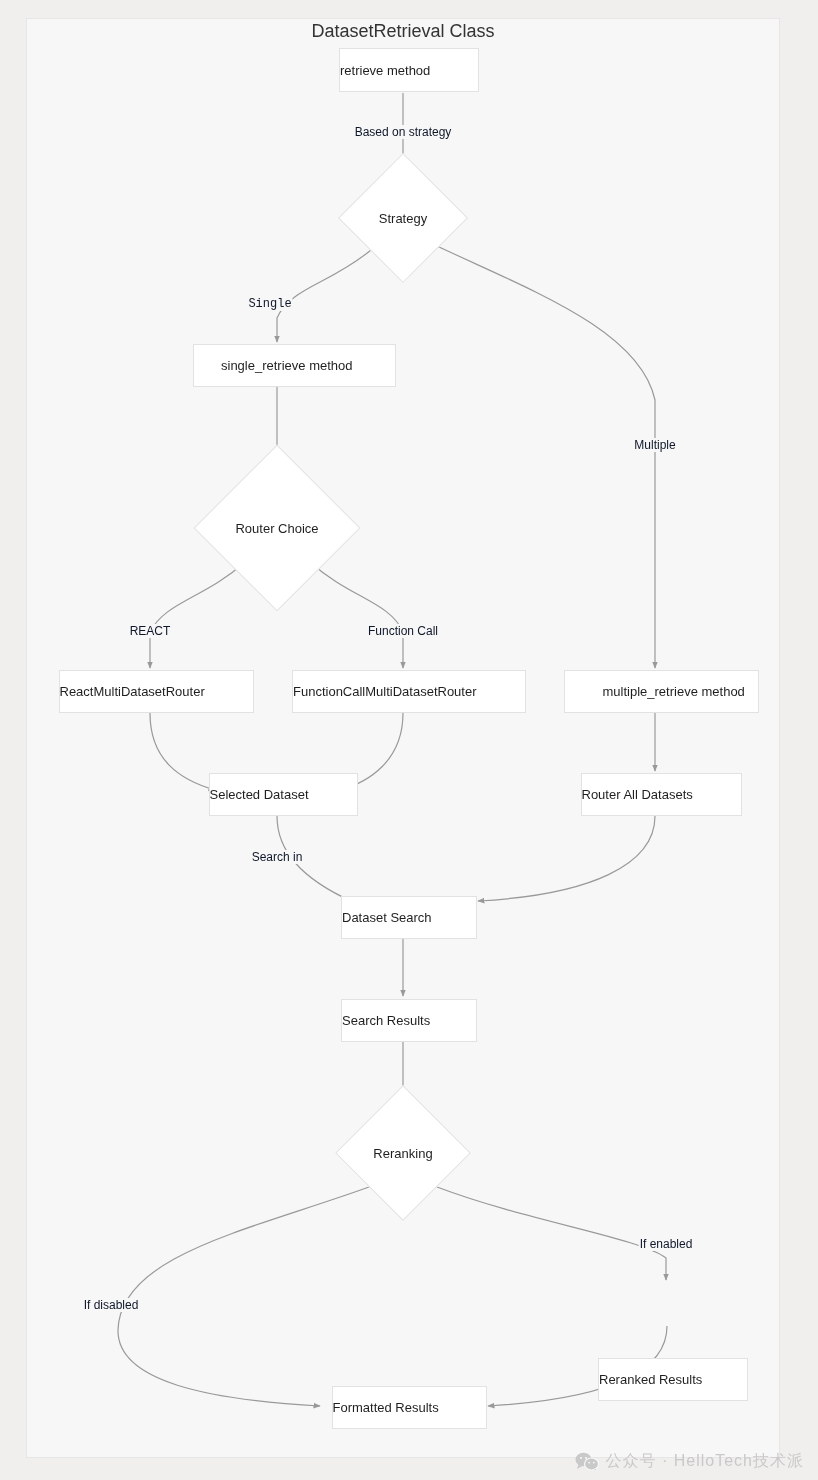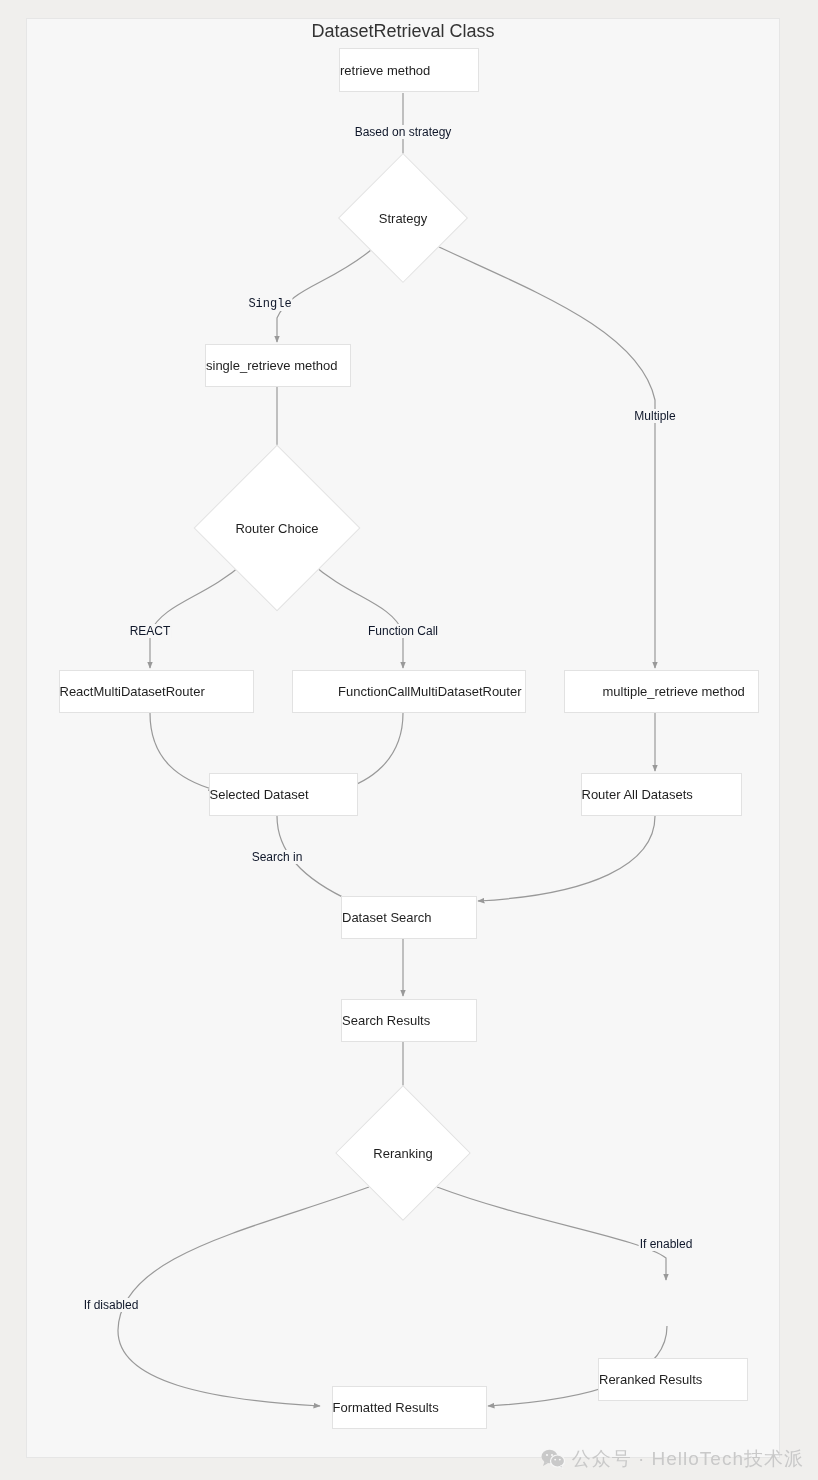--- a/index.html
+++ b/index.html
@@ -87,21 +87,21 @@
     transform: translate(-50%, -50%);
   }
   #watermark {
     position: absolute;
     right: 14px;
     bottom: 8px;
     display: flex;
     align-items: center;
     gap: 7px;
     color: #c9c9c9;
-    font-size: 19px;
+    font-size: 16px;
     letter-spacing: 1px;
     white-space: nowrap;
     user-select: none;
   }
   #watermark svg { display: block; }
 </style>
 </head>
 <body>
 
 <div id="page">
@@ -151,31 +151,31 @@
   </svg>
 
   <div id="nodes-layer">
       <div class="node" style="left: 333px; top: 48px; width: 140px; height: 44px;">
         <span>retrieve method</span>
       </div>
       <div class="diamond-wrap" style="left: 357px; top: 172px; width: 92px; height: 92px;">
         <div class="diamond-shape"></div>
         <span class="diamond-label">Strategy</span>
       </div>
-      <div class="node" style="left: 199px; top: 343.5px; width: 146px; height: 43px;">
+      <div class="node" style="left: 187px; top: 343.5px; width: 203px; height: 43px; padding-left: 27px;">
         <span>single_retrieve method</span>
       </div>
       <div class="diamond-wrap" style="left: 218px; top: 469px; width: 118px; height: 118px;">
         <div class="diamond-shape"></div>
         <span class="diamond-label">Router Choice</span>
       </div>
       <div class="node" style="left: 52.5px; top: 669.5px; width: 195px; height: 43px;">
         <span>ReactMultiDatasetRouter</span>
       </div>
-      <div class="node" style="left: 286px; top: 669.5px; width: 234px; height: 43px; padding-left: 45px;">
+      <div class="node" style="left: 286px; top: 669.5px; width: 234px; height: 43px;">
         <span>FunctionCallMultiDatasetRouter</span>
       </div>
       <div class="node" style="left: 557.5px; top: 669.5px; width: 195px; height: 43px; padding-left: 38px;">
         <span>multiple_retrieve method</span>
       </div>
       <div class="node" style="left: 202.5px; top: 772.5px; width: 149px; height: 43px;">
         <span>Selected Dataset</span>
       </div>
       <div class="node" style="left: 574.5px; top: 772.5px; width: 161px; height: 43px;">
         <span>Router All Datasets</span>
@@ -193,21 +193,21 @@
       <div class="node" style="left: 592px; top: 1358px; width: 150px; height: 43px;">
         <span>Reranked Results</span>
       </div>
       <div class="node" style="left: 325.5px; top: 1385.5px; width: 155px; height: 43px;">
         <span>Formatted Results</span>
       </div>
     </div>
   <div id="labels-layer">
       <div class="edge-label" style="left: 403px; top: 132px;">Based on strategy</div>
       <div class="edge-label" style="left: 270px; top: 304px; font-family: Liberation Mono, monospace;">Single</div>
-      <div class="edge-label" style="left: 655px; top: 416px;">Multiple</div>
+      <div class="edge-label" style="left: 655px; top: 445px;">Multiple</div>
       <div class="edge-label" style="left: 150px; top: 631px;">REACT</div>
       <div class="edge-label" style="left: 403px; top: 631px;">Function Call</div>
       <div class="edge-label" style="left: 277px; top: 857px;">Search in</div>
       <div class="edge-label" style="left: 666px; top: 1244px;">If enabled</div>
       <div class="edge-label" style="left: 111px; top: 1305px;">If disabled</div>
     </div>
 
   <div class="subgraph-title" id="subgraph-title" style="left: 403px; top: 21px;">DatasetRetrieval Class</div>
 
   <div id="watermark">

